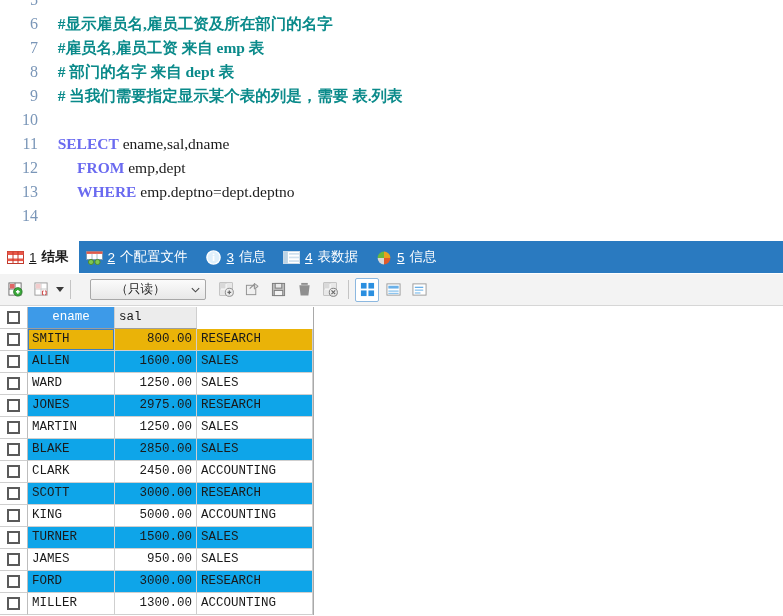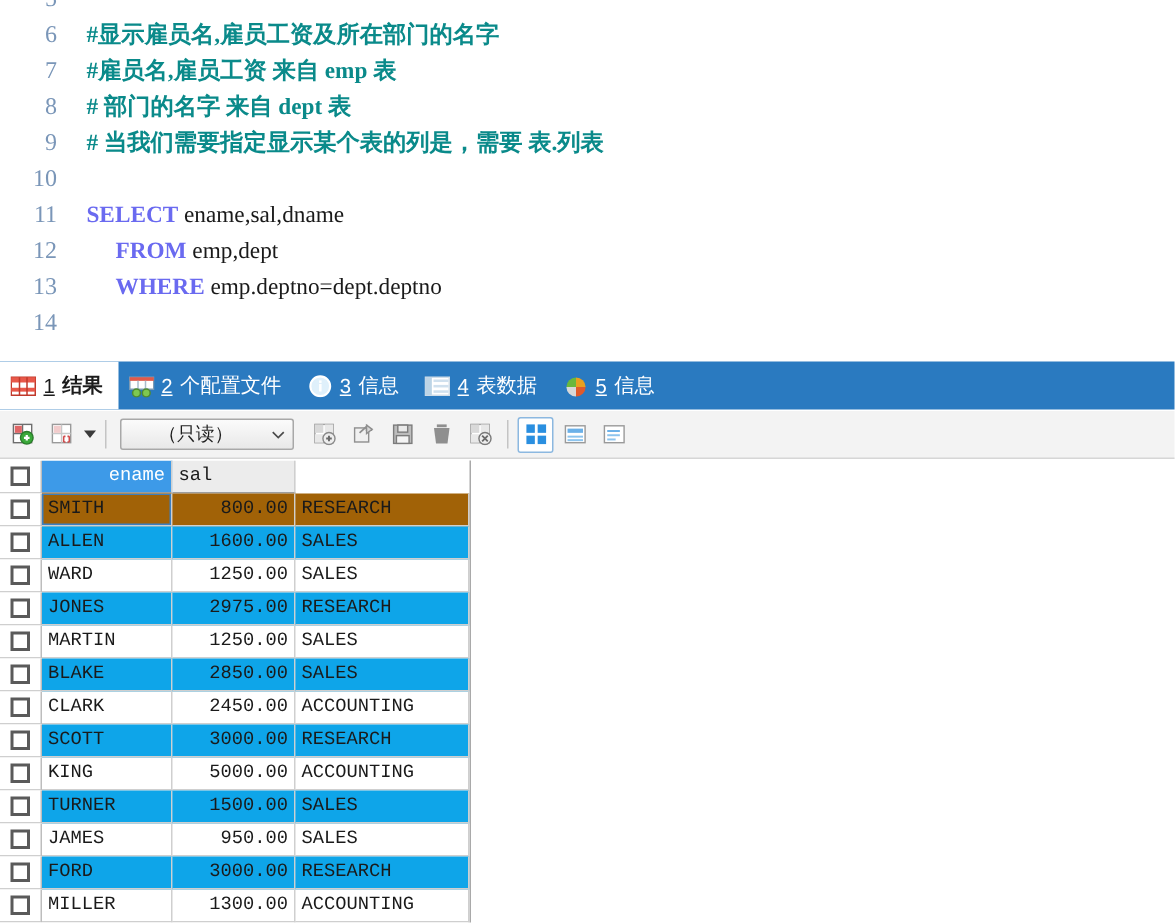--- a/index.html
+++ b/index.html
@@ -109,21 +109,21 @@
     margin-left: 1px;
   }
   #ro-select {
     width: 116px; height: 21px;
     background: linear-gradient(#fbfbfb, #e8e8e8);
     border: 1px solid #a8a8a8;
     border-radius: 2px;
     display: flex; align-items: center;
     justify-content: space-between;
     padding: 0 4px 0 0;
-    margin: 0 6px 0 3px;
+    margin: 0 6px 0 13px;
     font-size: 12.5px;
     color: #1d1d1d;
     cursor: default;
   }
   #ro-label { flex: 1; text-align: center; }
   .chev {
     width: 11px; height: 11px;
     flex: 0 0 auto;
   }
 
@@ -161,21 +161,21 @@
     background: #ececec;
     color: #1a1a1a;
     border-bottom: 1px solid #9d9d9d;
     text-align: left;
   }
   .hdr .c-ename-h {
     background: #3d9ae8;
     color: #ffffff;
   }
   .grow.alt .gcell { background: #0ea5e9; }
-  .grow.selected .gcell { background: #a16207; }
+  .grow.selected .gcell { background: #eab308; }
   .grow.selected .c-ename { box-shadow: inset 0 0 0 1px #3d7fc0; }
 </style>
 </head>
 <body>
 
 <div id="editor" style="margin-top: -12px;">
     <div class="code-line" style="height: 24px;"><span class="gutter">5</span><span class="code-text"></span></div>
     <div class="code-line"><span class="gutter">6</span><span class="code-text"><span class="pl">   </span><span class="cm">#显示雇员名,雇员工资及所在部门的名字</span></span></div>
     <div class="code-line"><span class="gutter">7</span><span class="code-text"><span class="pl">   </span><span class="cm">#雇员名,雇员工资 来自 emp 表</span></span></div>
     <div class="code-line"><span class="gutter">8</span><span class="code-text"><span class="pl">   </span><span class="cm"># 部门的名字 来自 dept 表</span></span></div>
@@ -339,21 +339,21 @@
       <rect x="3" y="11" width="6" height="1.4" fill="#8cc4ee"></rect>
     </svg>
   </div>
 </div>
 
 <div id="grid">
     <div class="grow hdr">
       <div class="c-chk">
         <span class="chkbox"></span>
       </div>
-      <div class="gcell c-ename c-ename-h" style="text-align: right;">ename</div>
+      <div class="gcell c-ename c-ename-h" style="text-align: center;">ename</div>
       <div class="gcell c-sal" style="text-align: left;">sal</div>
     </div>
     <div class="grow selected">
       <div class="c-chk">
         <span class="chkbox"></span>
       </div>
       <div class="gcell c-ename">SMITH</div>
       <div class="gcell c-sal">800.00</div>
       <div class="gcell c-dname">RESEARCH</div>
     </div>

